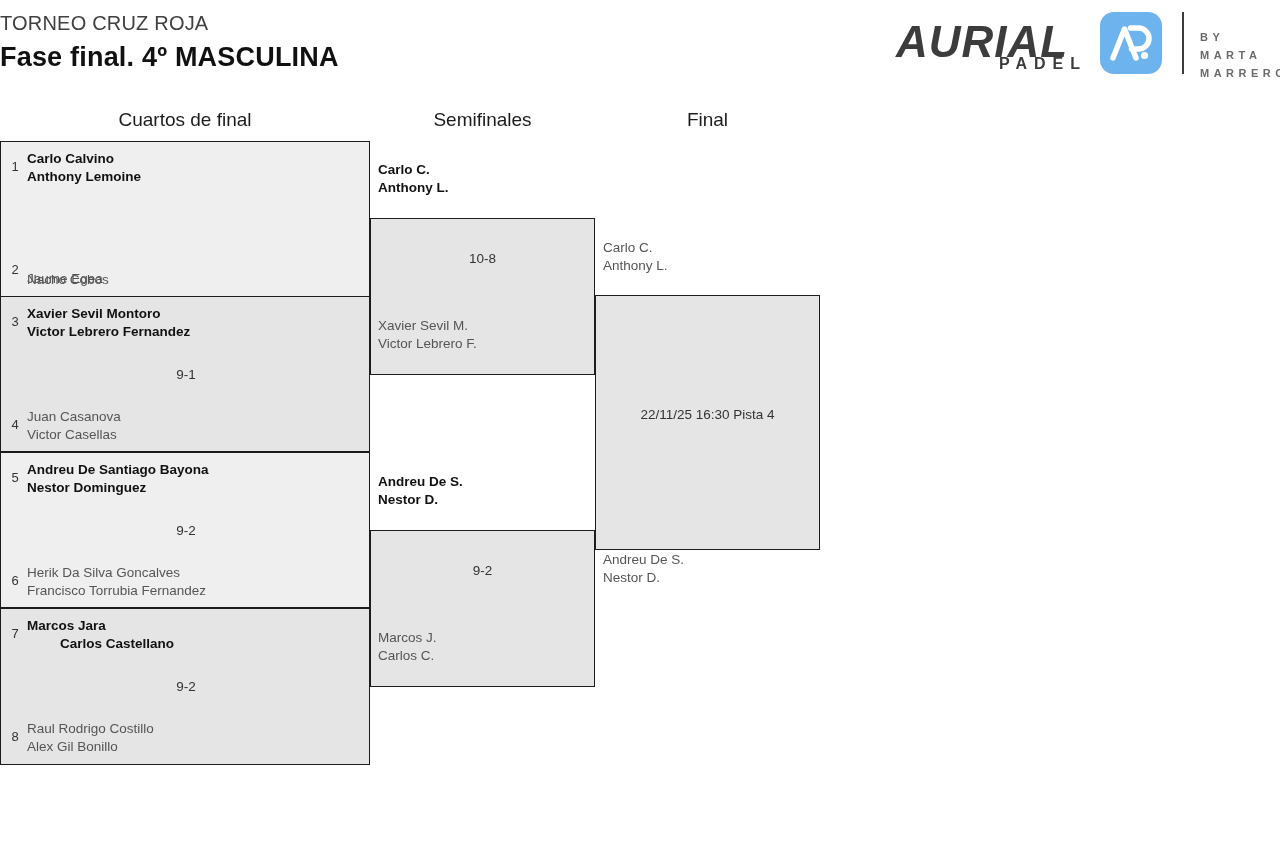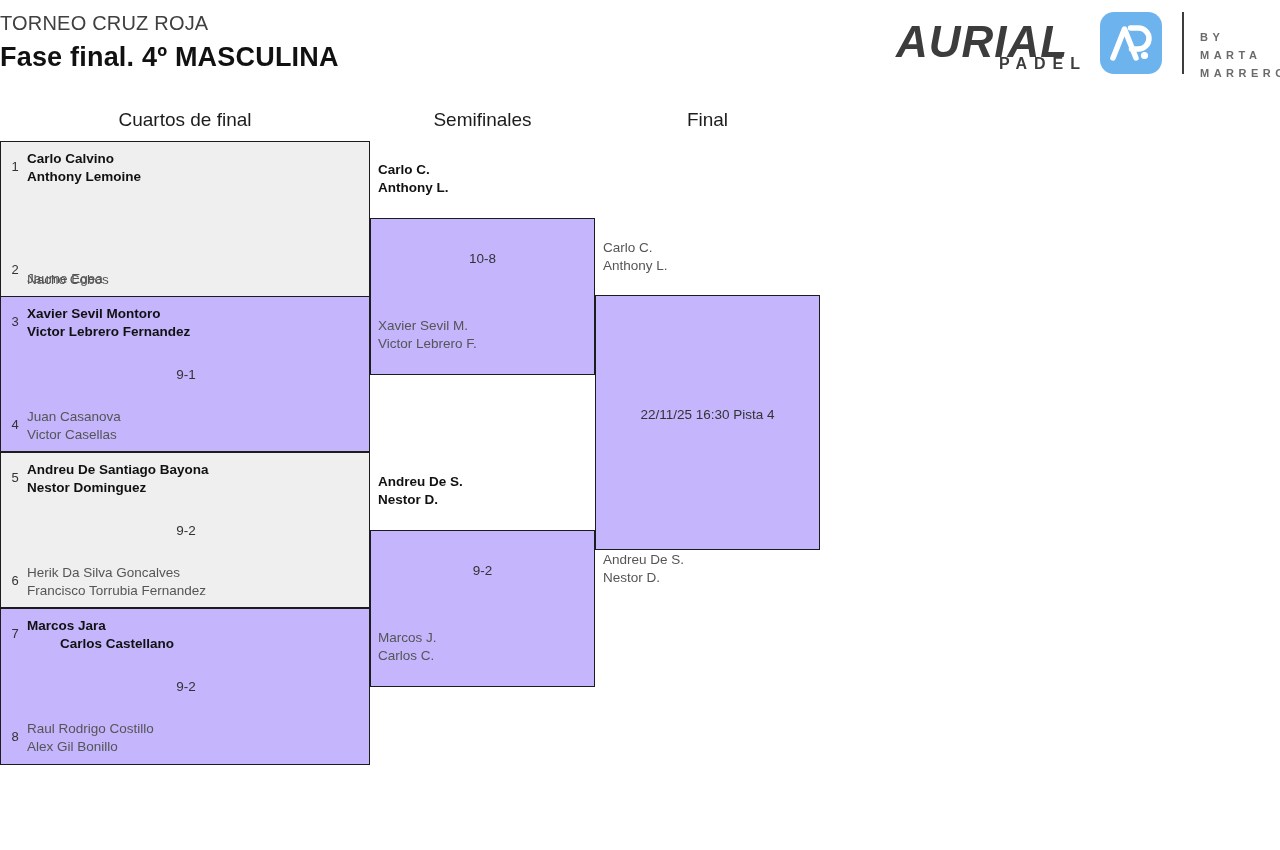--- a/index.html
+++ b/index.html
@@ -59,21 +59,21 @@
   #head-qf  { left: 0px;   top: 107px; width: 370px; }
   #head-sf  { left: 370px; top: 107px; width: 225px; }
   #head-fin { left: 595px; top: 107px; width: 225px; }
 
   
   .match {
     position: absolute;
     border: 1px solid #1c1c1c;
   }
   .match.shaded { background: #efefef; }
-  .match.plain  { background: #c4b5fd; }
+  .match.plain  { background: #e5e5e5; }
 
   
   .team {
     position: absolute; left: 26px;
     font-size: 13.5px; line-height: 18px; white-space: nowrap;
   }
   .team.win  { font-weight: 700; color: #111111; }
   .team.lose { font-weight: 400; color: #555555; }
   .team.pend { font-weight: 400; color: #555555; }
 

